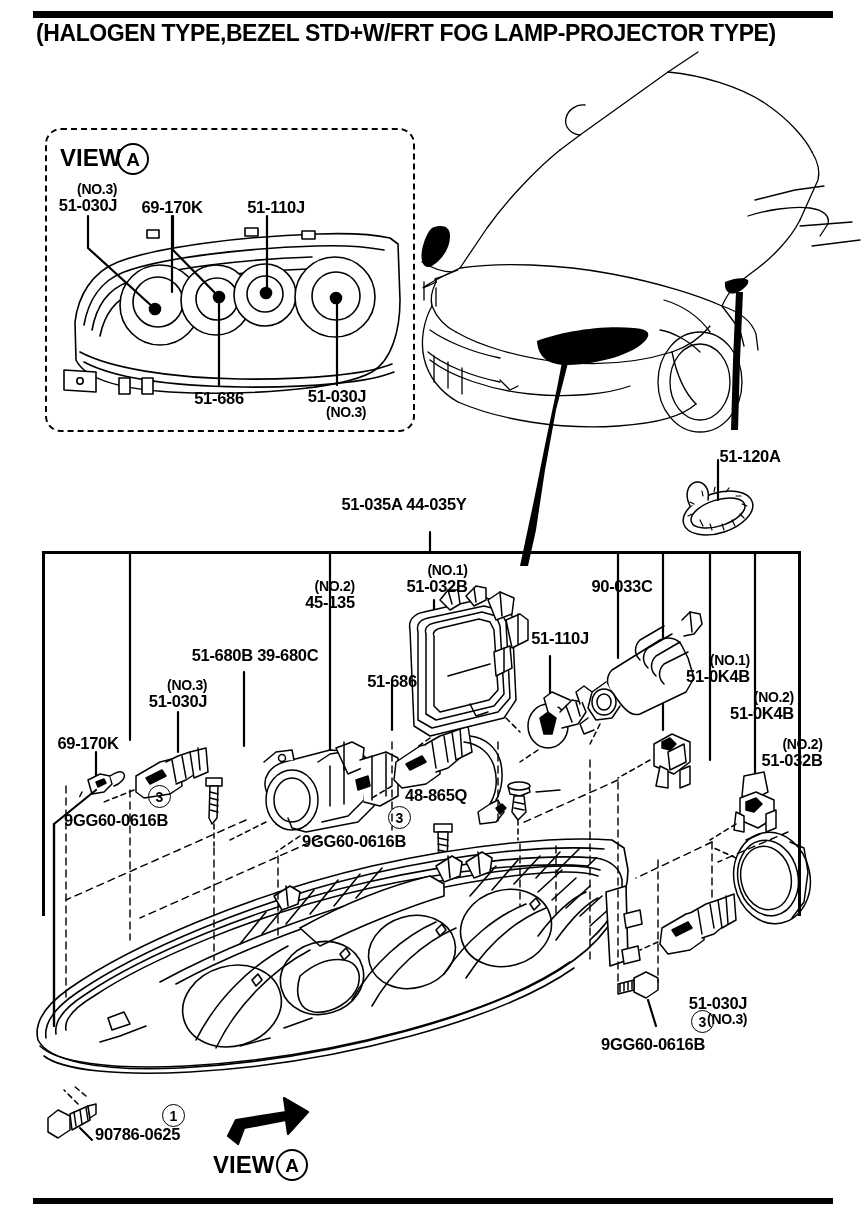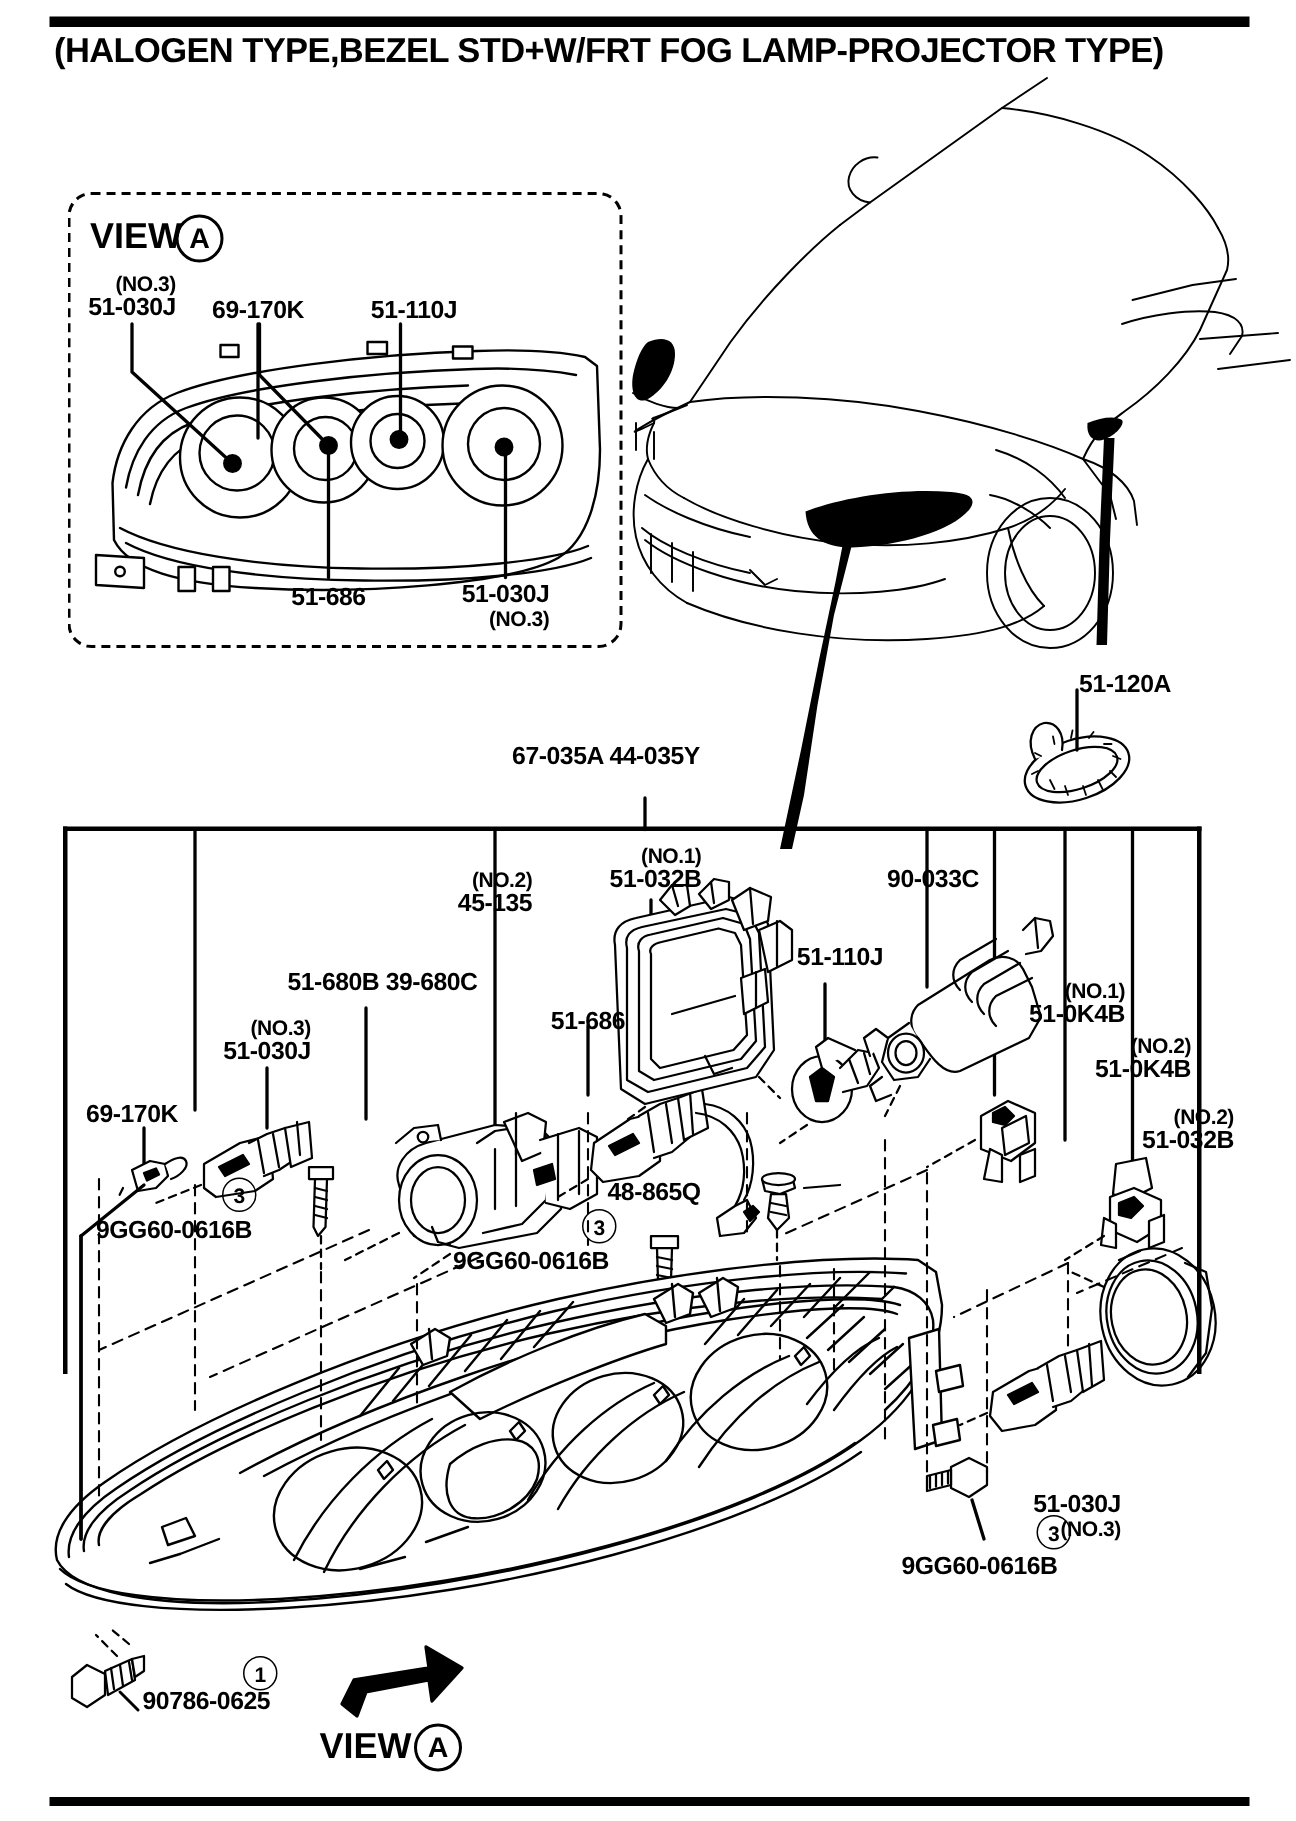--- a/index.html
+++ b/index.html
@@ -502,21 +502,21 @@
   <div class="lbl c" style="left:337px;top:388px;">
     <span>51-030J</span>
     <span class="sub">(NO.3)</span>
   </div>
 
   <div class="lbl c" style="left:718px;top:448px;margin-left:32px;">51-120A</div>
 
   <div class="mainframe"></div>
 
   <div class="lbl c" style="left:404px;top:496px;">
-    <span>67-035A</span>
+    <span>51-035A</span>
     <span>44-035Y</span>
   </div>
 
   <div class="lbl c" style="left:330px;top:579px;">
     <span class="sup">(NO.2)</span>
     <span>45-135</span>
   </div>
 
   <div class="lbl c" style="left:437px;top:563px;">
     <span class="sup">(NO.1)</span>

